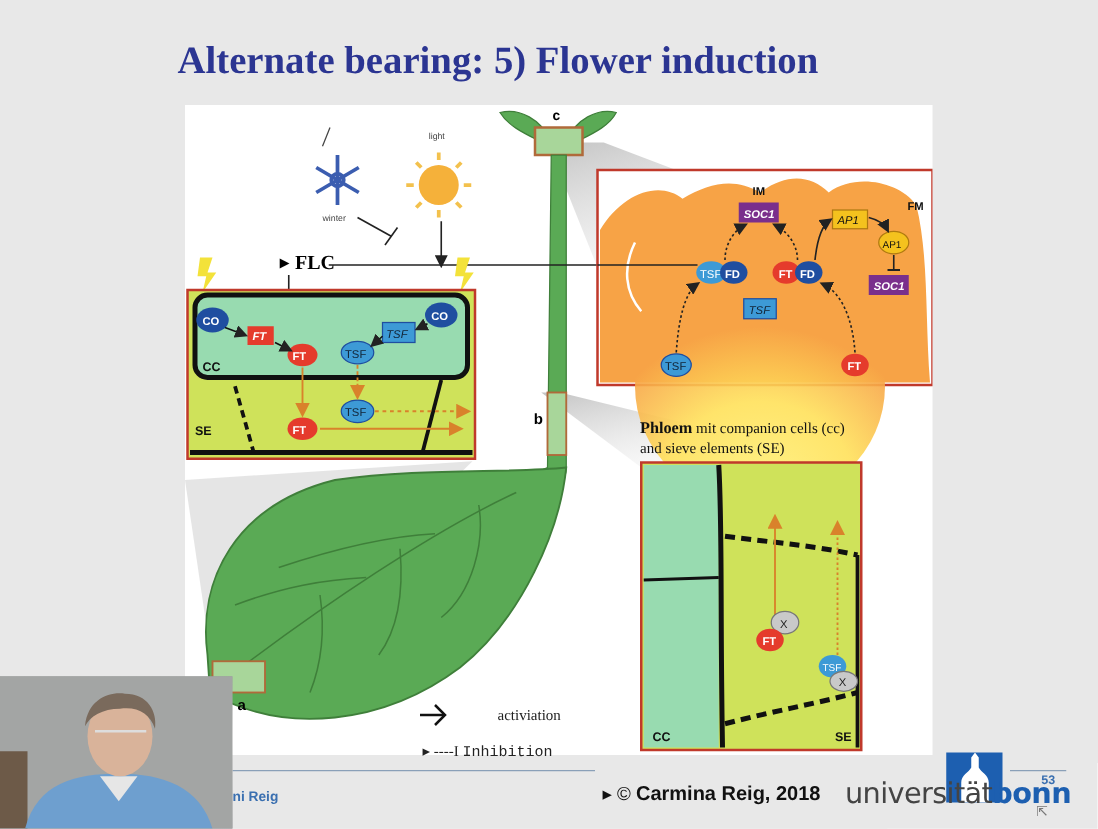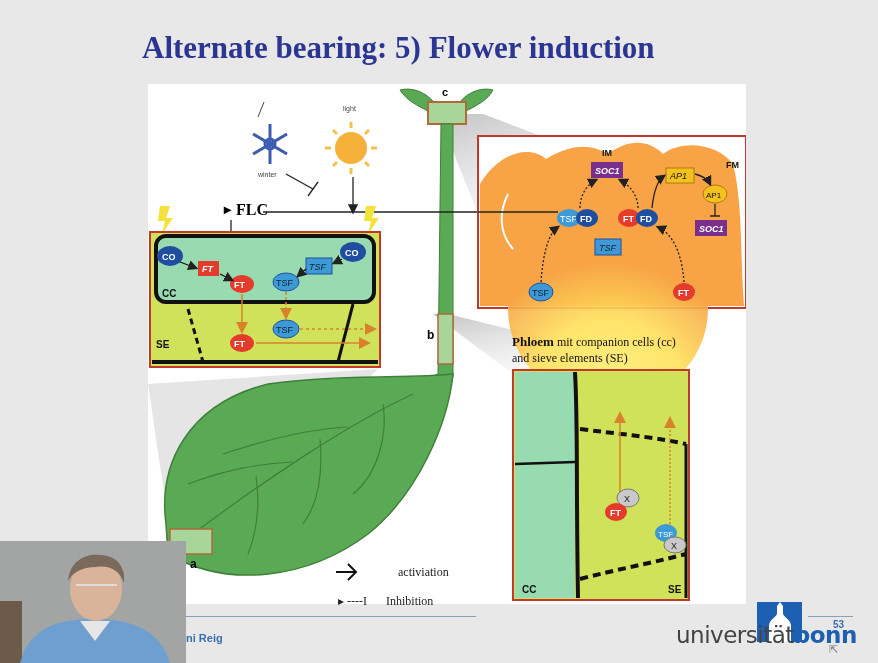--- a/index.html
+++ b/index.html
@@ -245,28 +245,31 @@
 
       <g stroke="#111" stroke-width="2" fill="none">
         <line x1="188" y1="488" x2="208" y2="488"></line>
         <polyline points="200,480 208,488 200,496"></polyline>
       </g>
     </svg>
 
     <div class="legend" style="left:250px;top:481px;">activiation</div>
     <div class="legend" style="left:190px;top:510px;white-space:nowrap;">
       <span>▸ ----I</span>
-      <span style="margin-left:16px;">Inhibition</span>
+      <span style="margin-left:0;font-family:Liberation Mono, monospace;">Inhibition</span>
     </div>
   </div>
 
   <div class="footer-line" style="left:186px;top:616px;width:290px;"></div>
   <div class="footer-line" style="left:808px;top:616px;width:45px;"></div>
   <div class="uni-left">ni Reig</div>
 
+  <div class="credit">
+    <span class="mark">▸ ©</span><span>Carmina Reig, 2018</span>
+  </div>
 
   <div class="uni-logo">
     <svg width="45" height="40" viewBox="0 0 45 40">
       <path d="M12,40 L12,24 C12,18 18,16 20,12 L20,4 L23,0 L26,4 L26,12 C28,16 34,18 34,24 L34,40 z" fill="#ffffff"></path>
     </svg>
   </div>
   <div class="uni"><span>universität</span><b>bonn</b></div>
   <div class="page-num">53</div>
   <div class="cursor">⇱</div>
 

